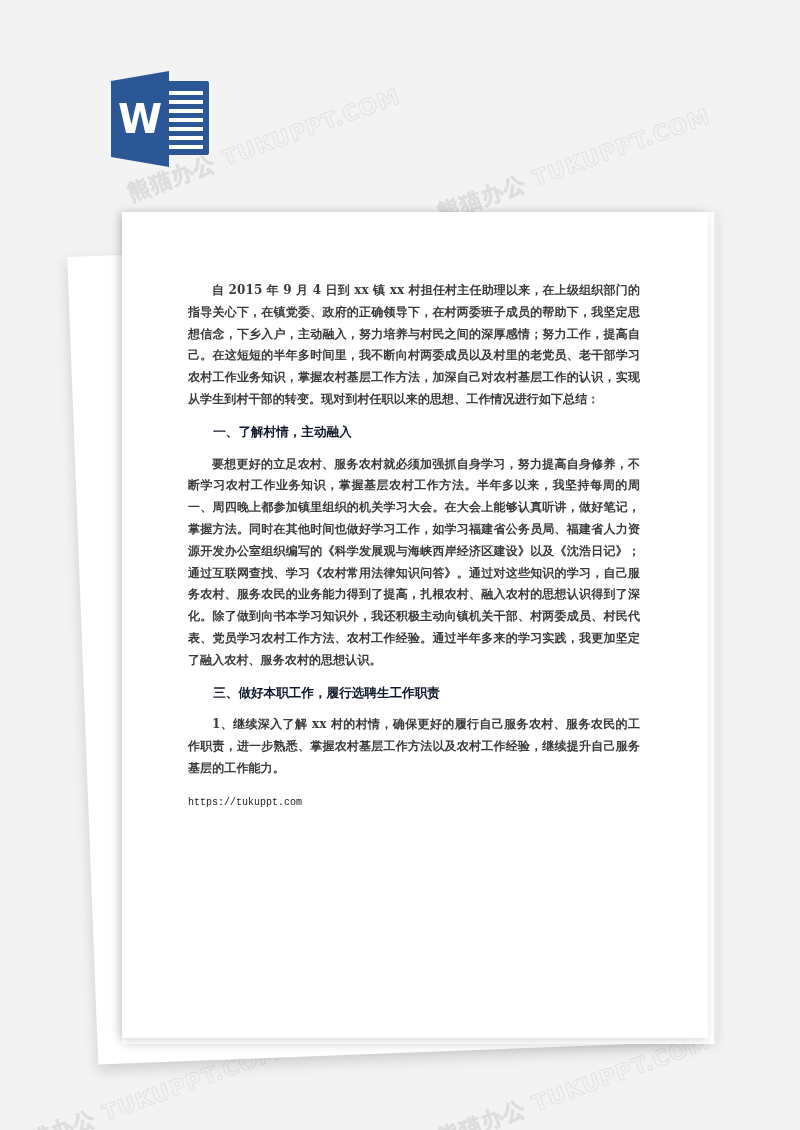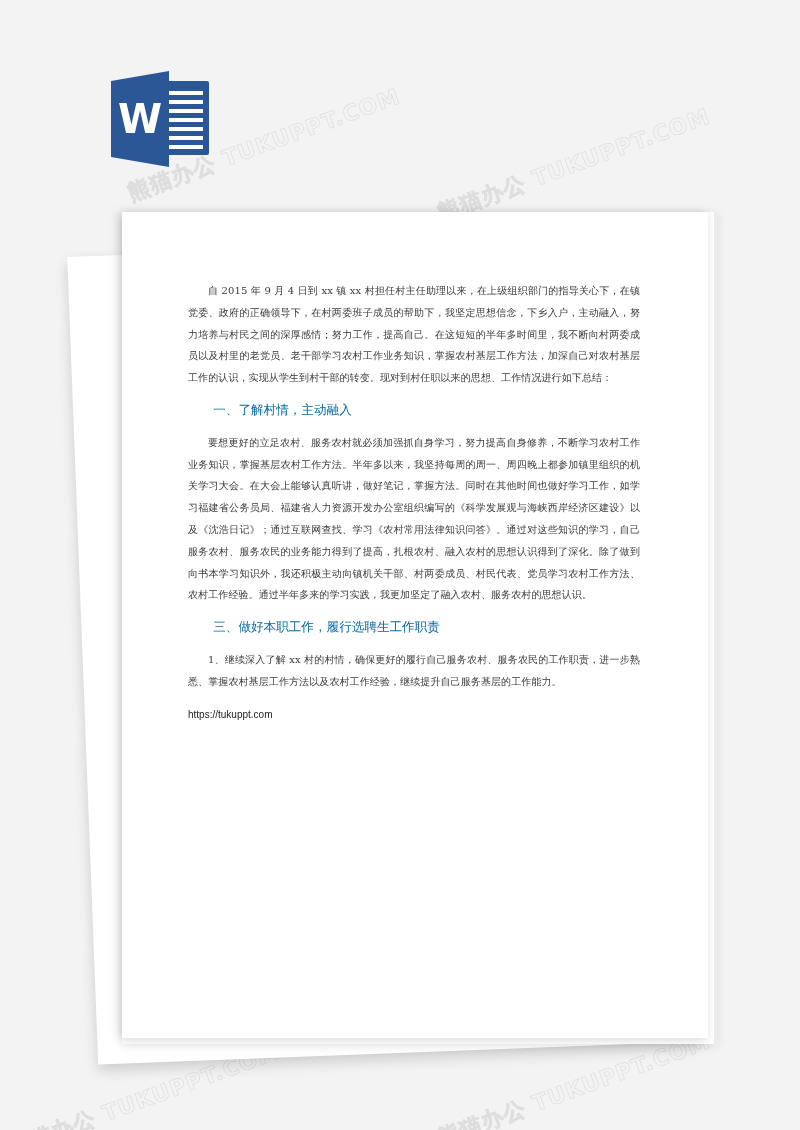--- a/index.html
+++ b/index.html
@@ -68,37 +68,39 @@
       font-family: "DejaVu Sans", "Liberation Sans", sans-serif;
       font-size: 18.5px;
       font-weight: bold;
       color: #333;
       margin: 0 0 24px 0;
       line-height: 32px;
       white-space: nowrap;
       letter-spacing: -0.2px;
     }
     .para {
-      font-size: 10px;
+      font-size: 12px;
       line-height: 21.8px;
       color: #3a3a3a;
       text-indent: 2em;
       margin: 0 0 10px 0;
       text-align: justify;
       letter-spacing: 0.1px;
+      font-weight: bold;
     }
     .heading-line {
       font-size: 12.6px;
       line-height: 21.8px;
-      color: #0369a1;
+      color: #0f172a;
       text-indent: 2em;
       margin: 0 0 11px 0;
+      font-weight: bold;
     }
     .source-link {
-      font-family: Liberation Sans, sans-serif;
+      font-family: Liberation Mono, monospace;
       font-size: 10px;
       color: #222;
       margin-top: 6px;
       display: inline-block;
     }
     .watermark {
       position: absolute;
       font-family: "DejaVu Sans", "Liberation Sans", sans-serif;
       font-weight: bold;
       font-size: 22px;

